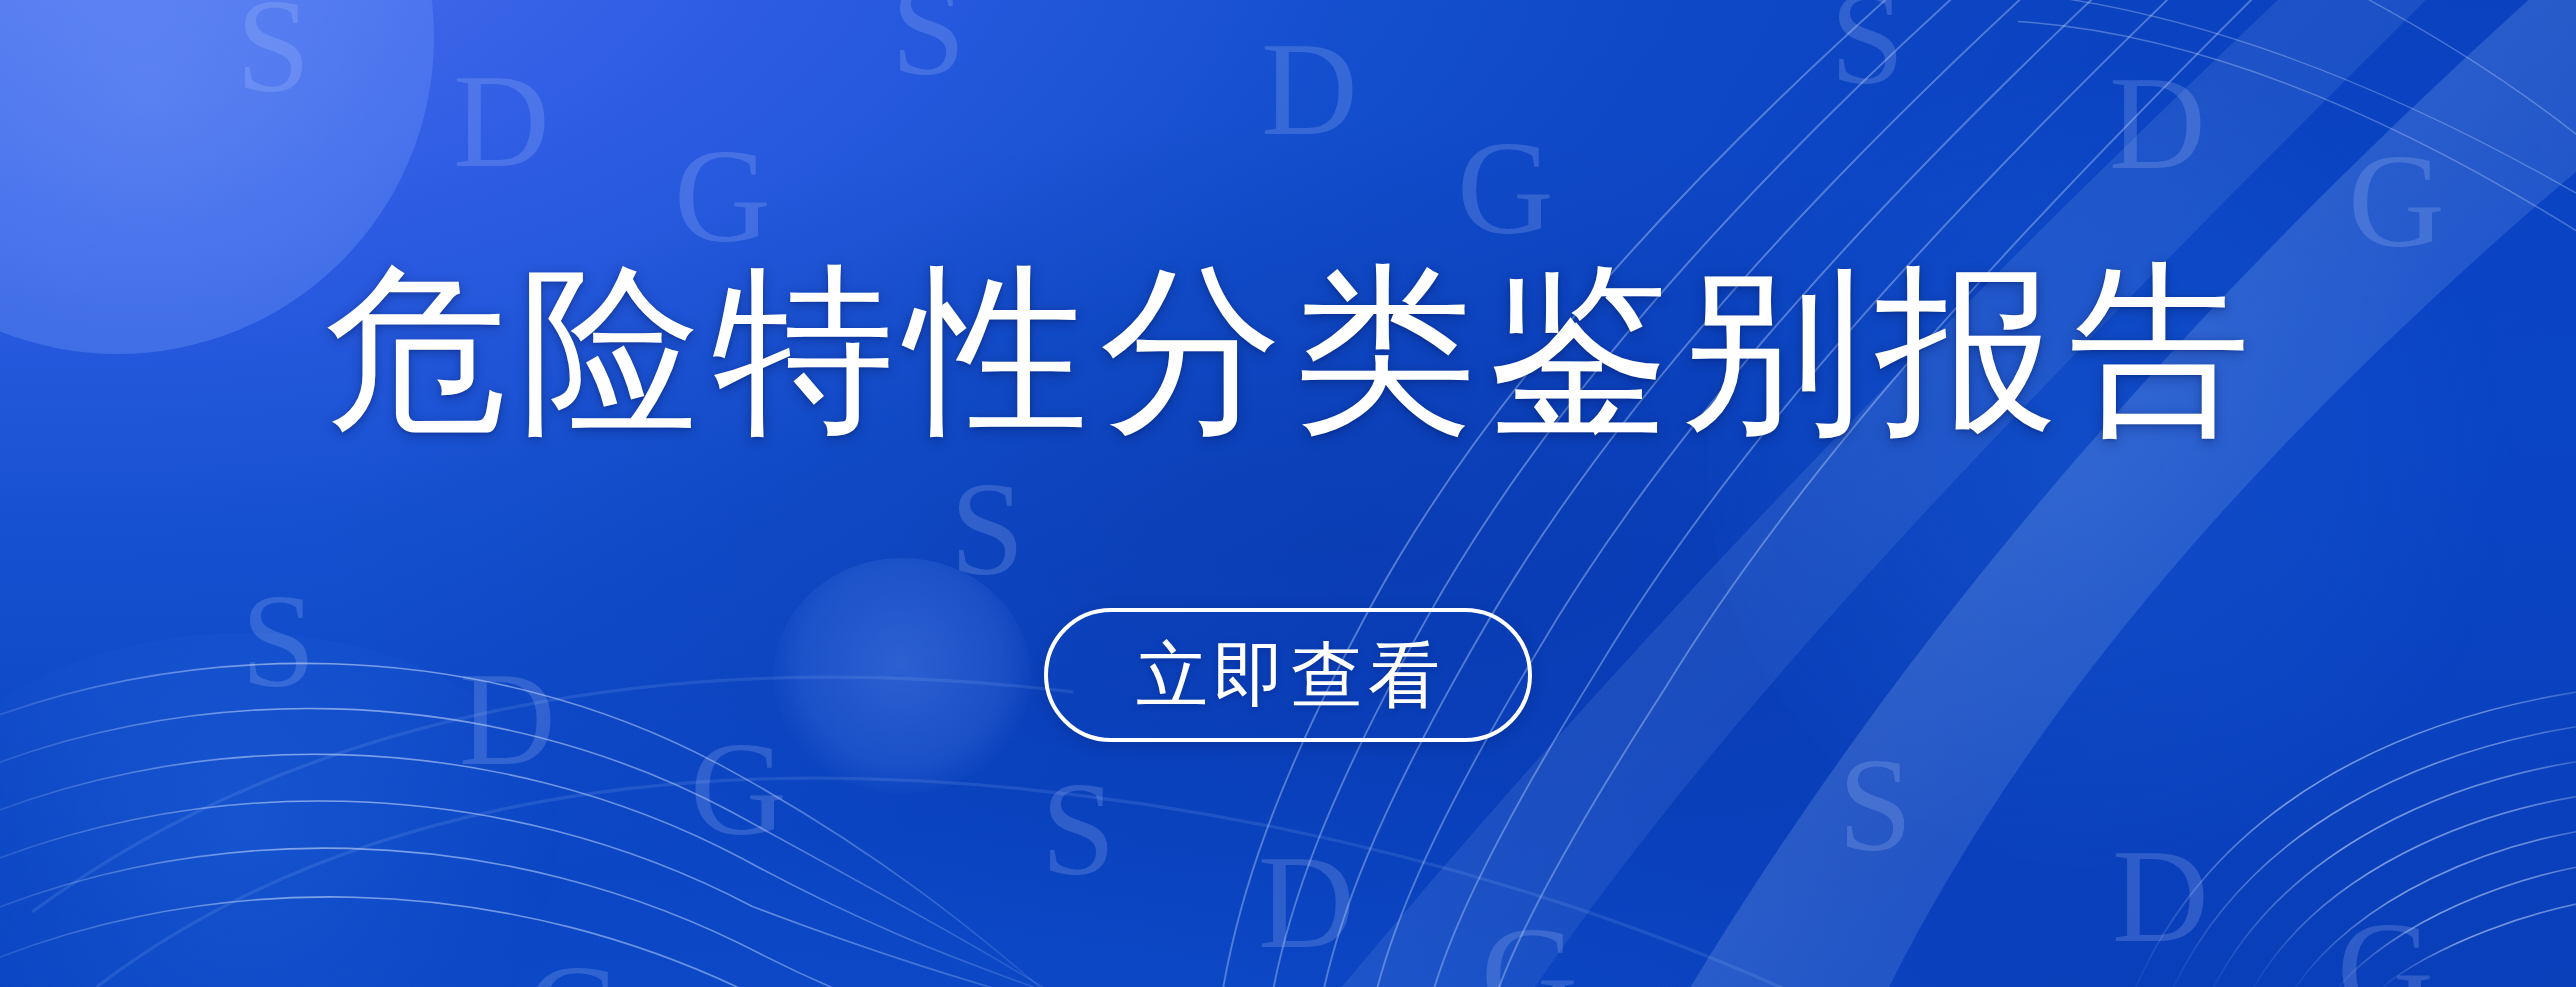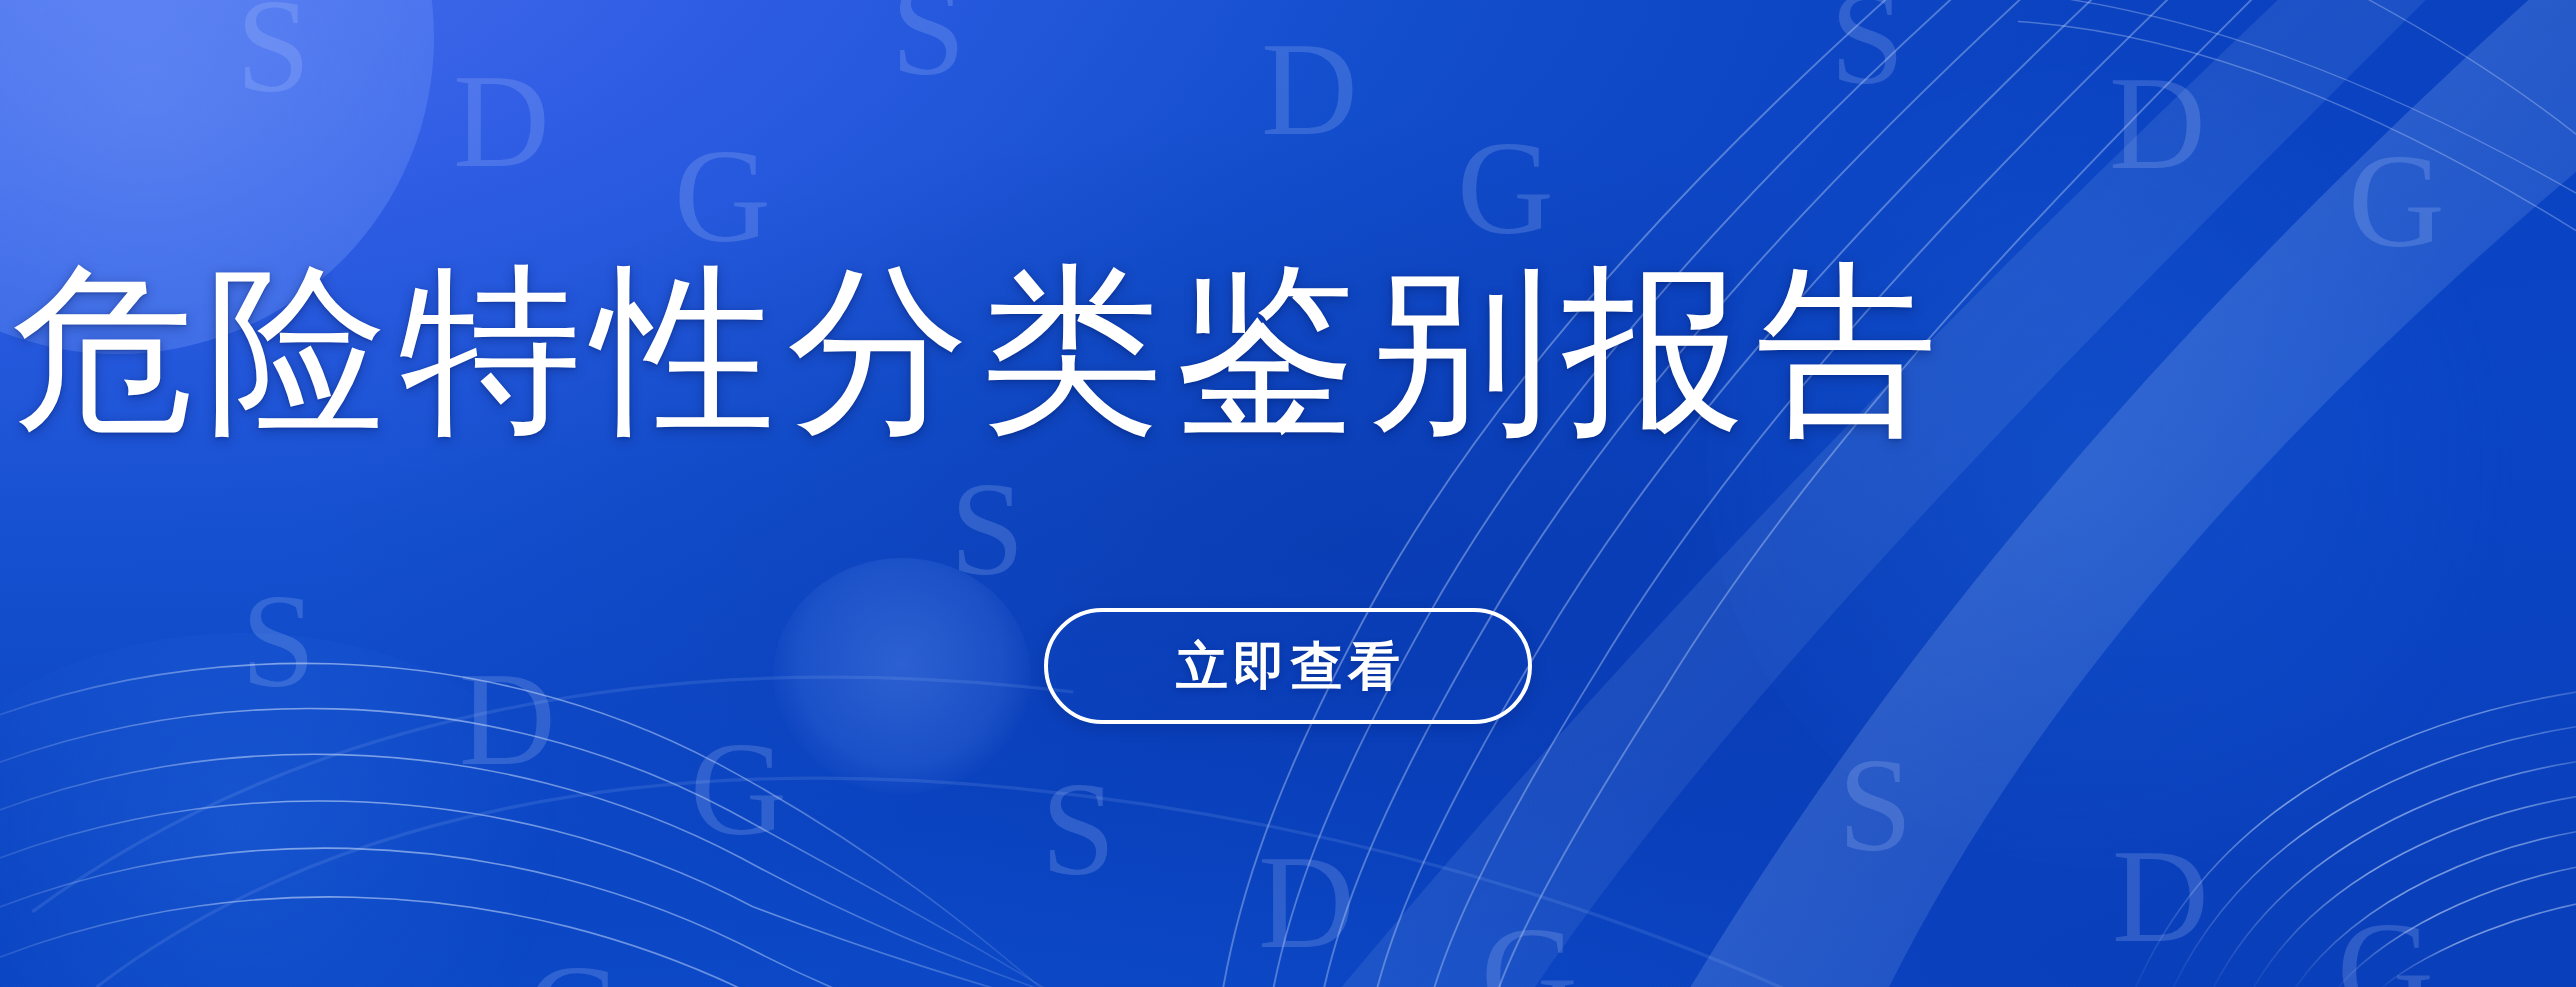--- a/index.html
+++ b/index.html
@@ -97,20 +97,21 @@
     line-height: 1;
     user-select: none;
   }
 
   
   #content {
     position: absolute;
     inset: 0;
     display: flex;
     flex-direction: column;
+    align-items: center;
     justify-content: flex-start;
   }
 
   #title {
     margin-top: 252px;
     font-family: "Liberation Sans", "DejaVu Sans", sans-serif;
     font-weight: 400;
     font-size: 182px;
     line-height: 1.08;
     letter-spacing: 11.8px;
@@ -124,38 +125,37 @@
 
   #cta-wrap {
     margin-top: 38px;
     display: flex;
     justify-content: center;
   }
 
   #cta-button {
     box-sizing: border-box;
     width: 488px;
-    height: 116px;
+    height: 134px;
     border: 4.3px solid #ffffff;
     border-radius: 70px;
     background: transparent;
     color: #ffffff;
     font-family: "Liberation Sans", "DejaVu Sans", sans-serif;
-    font-size: 52px;
+    font-size: 72px;
     letter-spacing: 5.4px;
     text-indent: 5.4px;
     line-height: 1;
     display: flex;
     align-items: center;
     justify-content: center;
     cursor: pointer;
     box-shadow: 0 3.2px 14px rgba(2,24,90,0.25);
     text-shadow: 0 1.6px 6.4px rgba(2,24,90,0.30);
     padding: 0;
-    font-weight: bold;
   }
 </style>
 </head>
 <body>
 
 <div id="banner">
 
   <div class="bg-base"></div>
   <div class="bg-wash-right"></div>
   <div class="bg-wash-bottom"></div>

